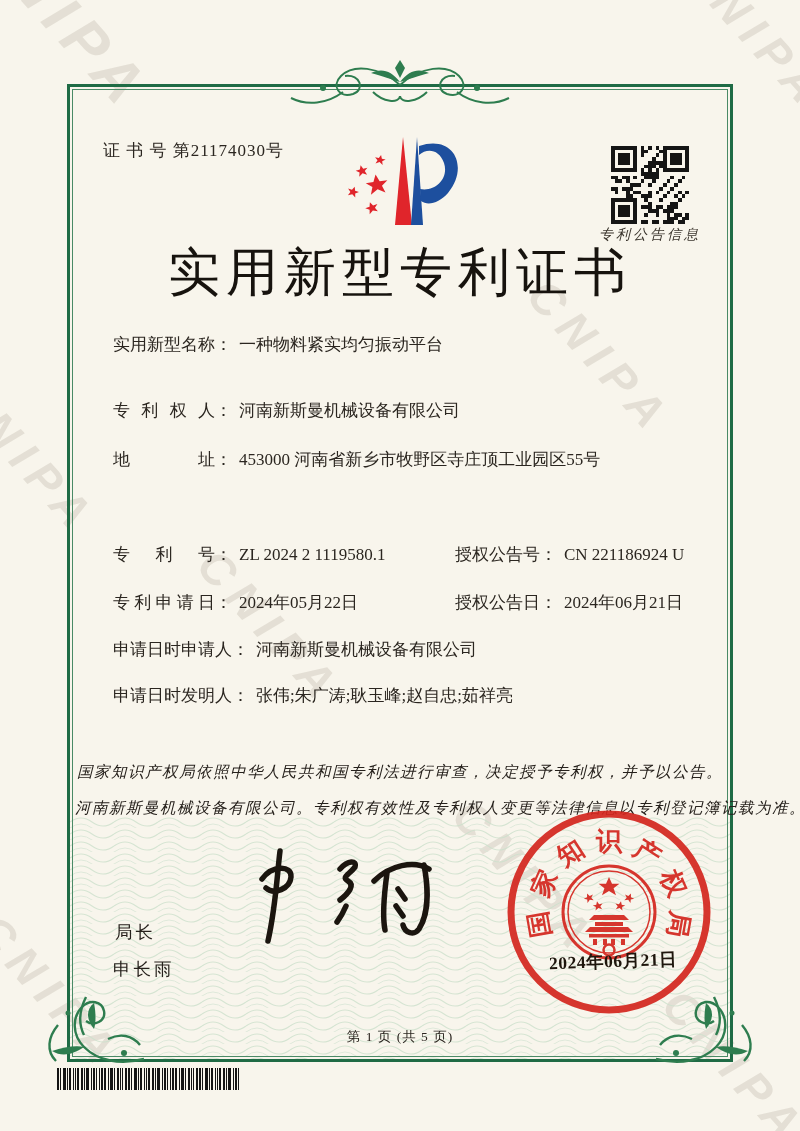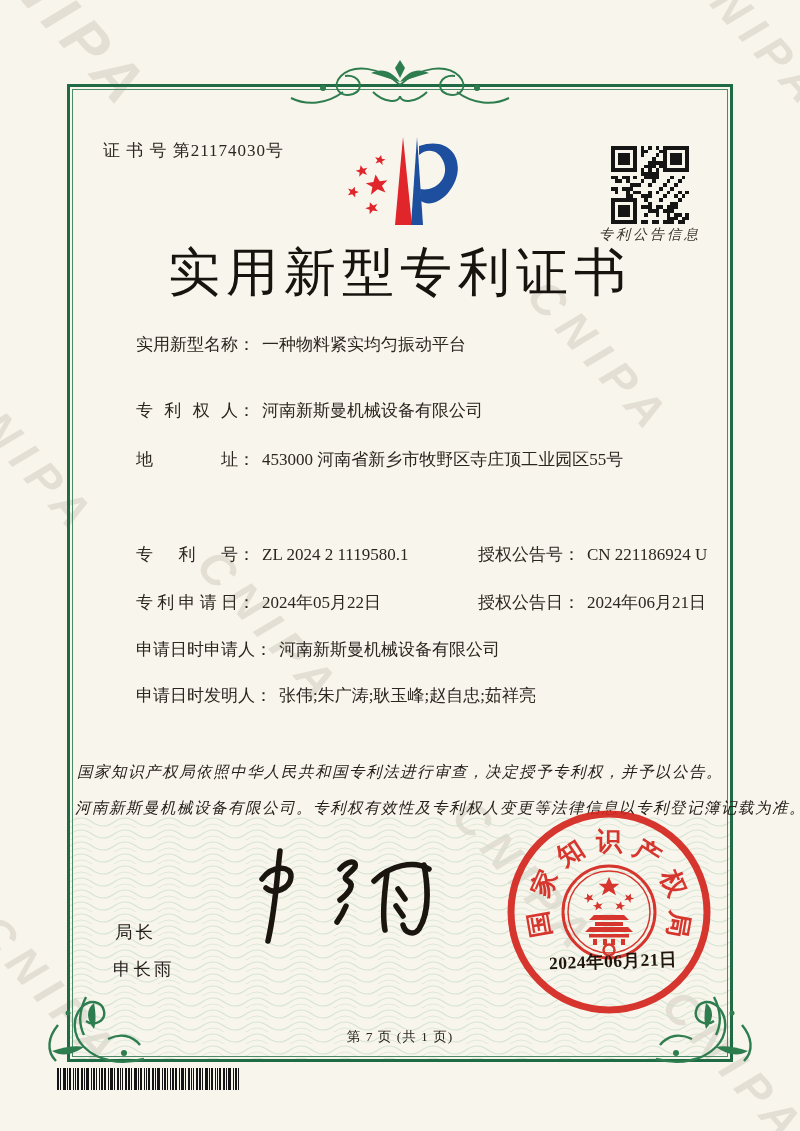--- a/index.html
+++ b/index.html
@@ -18,21 +18,21 @@
   .orn{position:absolute;pointer-events:none;}
   
   .cert-no{position:absolute;left:103px;top:139px;font-size:17px;letter-spacing:1px;color:#2b2620;}
   .logo{position:absolute;left:333px;top:128px;width:130px;height:102px;}
   .qr{position:absolute;left:611px;top:146px;width:78px;height:78px;}
   .qr-caption{position:absolute;left:594px;top:226px;width:112px;text-align:center;
               font-size:14px;letter-spacing:3px;font-style:italic;color:#3a342c;}
   .title{position:absolute;left:0;top:238px;width:800px;text-align:center;
          font-size:52px;font-weight:normal;letter-spacing:6px;color:#17130e;}
   
-  .row{position:absolute;left:113px;font-size:17px;white-space:nowrap;color:#2b2620;margin-left:23px;}
+  .row{position:absolute;left:113px;font-size:17px;white-space:nowrap;color:#2b2620;}
   .lab{display:inline-block;width:102px;text-align:justify;text-align-last:justify;}
   .lab.wide{width:auto;}
   .col{display:inline-block;margin-right:7px;}
   .right2{position:absolute;left:342px;top:0;white-space:nowrap;}
   
   .stmt{position:absolute;left:75px;width:650px;text-align:center;font-size:15.5px;
         font-style:italic;letter-spacing:1.5px;color:#26211c;white-space:nowrap;}
   
   .signer{position:absolute;font-size:17.5px;letter-spacing:3px;color:#26211c;margin-top:36px;}
   .sig{position:absolute;left:228px;top:843px;width:205px;height:112px;}
@@ -424,21 +424,21 @@
         <rect x="90" y="133" width="4" height="6"></rect>
           <rect x="100" y="133" width="4" height="6"></rect>
         <rect x="108" y="133" width="4" height="6"></rect>
           <rect x="118" y="133" width="4" height="6"></rect>
         <circle cx="106" cy="144" r="5.5" fill="none" stroke="#d4261e" stroke-width="2.5"></circle>
       </g>
     </g>
   </svg>
   <div class="seal-date">2024年06月21日</div>
 
-  <div class="footer">第 7 页 (共 1 页)</div>
+  <div class="footer">第 1 页 (共 5 页)</div>
 
   <svg class="barcode" viewBox="0 0 186 22" preserveAspectRatio="none" xmlns="http://www.w3.org/2000/svg">
       <rect x="0" y="0" width="2" height="22" fill="#141414"></rect>
       <rect x="3" y="0" width="1" height="22" fill="#141414"></rect>
       <rect x="6" y="0" width="3" height="22" fill="#141414"></rect>
       <rect x="10" y="0" width="1" height="22" fill="#141414"></rect>
       <rect x="12" y="0" width="2" height="22" fill="#141414"></rect>
       <rect x="16" y="0" width="1" height="22" fill="#141414"></rect>
       <rect x="18" y="0" width="1" height="22" fill="#141414"></rect>
       <rect x="20" y="0" width="2" height="22" fill="#141414"></rect>

